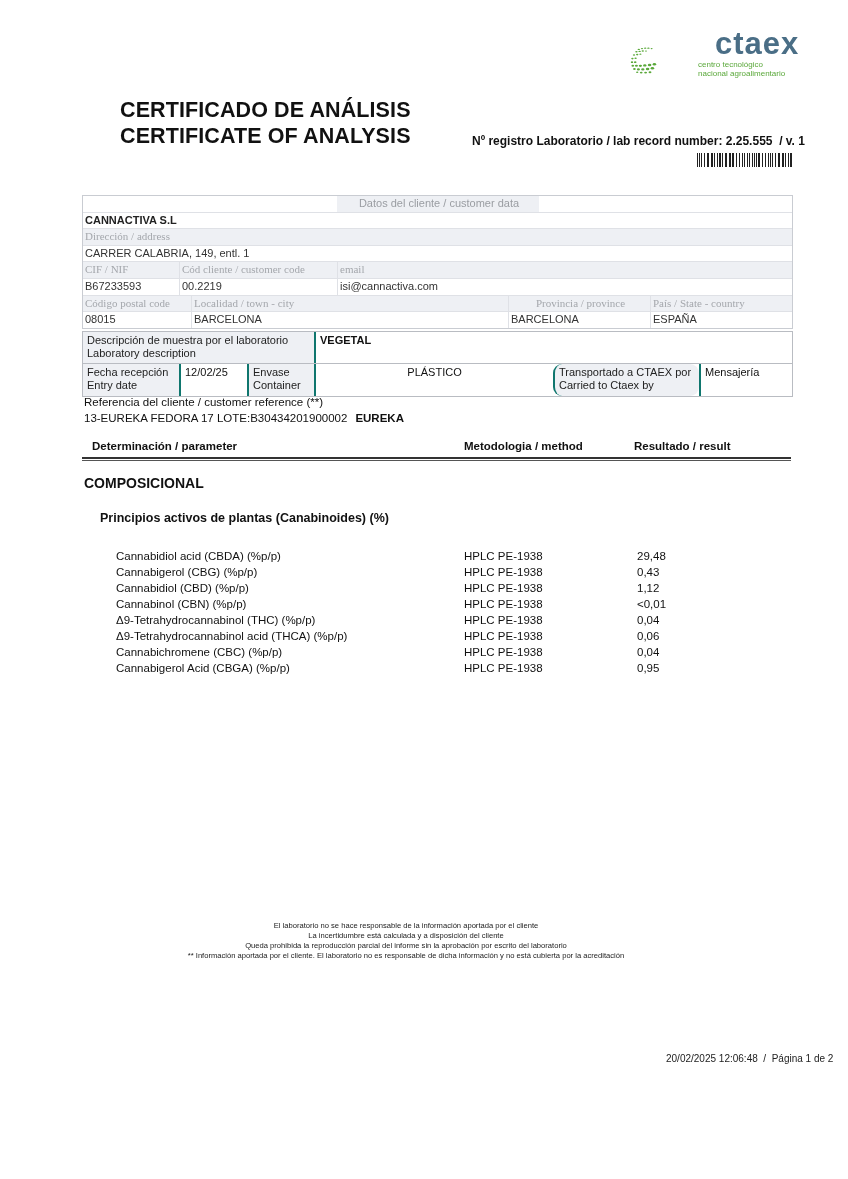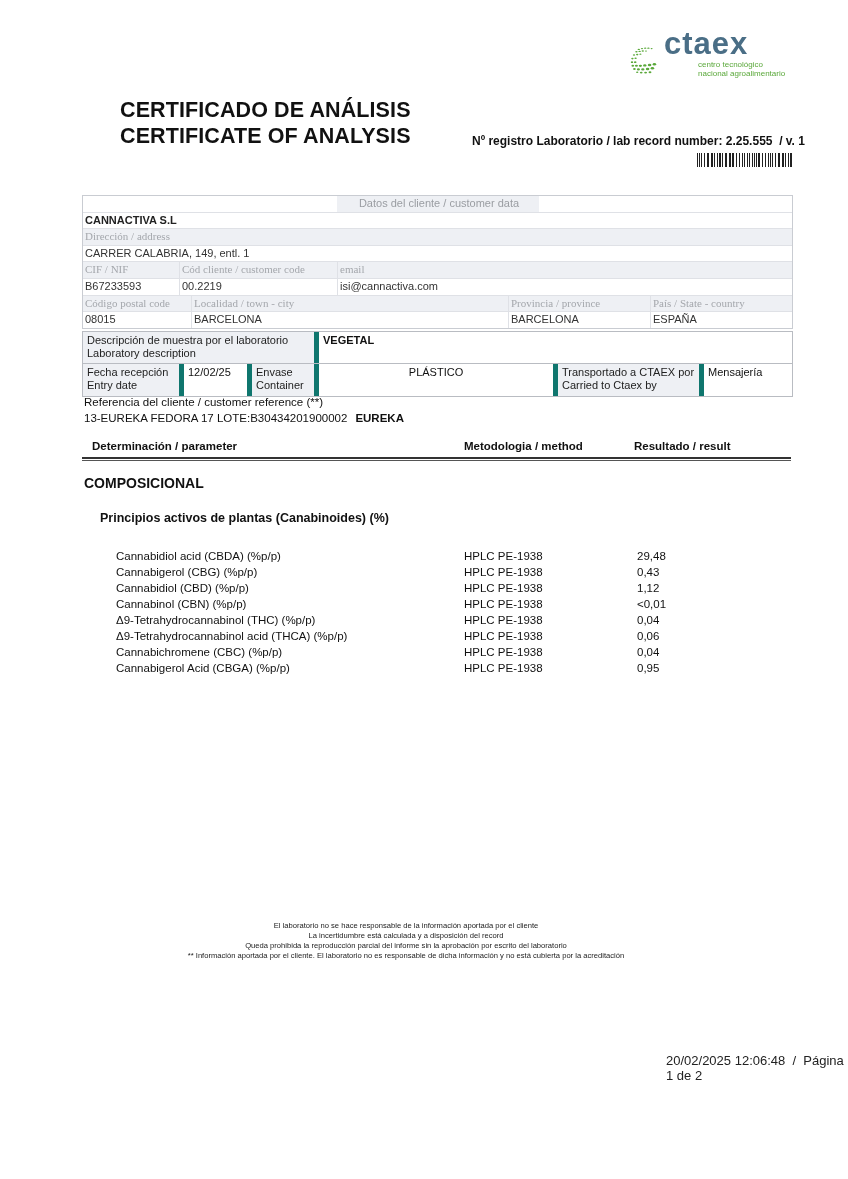--- a/index.html
+++ b/index.html
@@ -2,63 +2,63 @@
 <html><head>
 <meta charset="utf-8">
 <style>
   html, body { margin:0; padding:0; background:#ffffff; }
   body { width:848px; height:1179px; position:relative; overflow:hidden;
          font-family:"Liberation Sans", sans-serif; color:#111; }
   .abs { position:absolute; }
 
   
   .logo { left:630px; top:26px; width:170px; height:70px; }
-  .logo-text { left:664px; top:26px; font-size:31px; font-weight:bold; color:#4a6e86; letter-spacing:1px; }
+  .logo-text { left:715px; top:26px; font-size:31px; font-weight:bold; color:#4a6e86; letter-spacing:1px; }
   .logo-sub { left:698px; top:60px; font-size:8px; line-height:9px; color:#5aa83a; }
 
   .title { left:120px; top:97px; font-size:21.5px; font-weight:bold; line-height:26px; letter-spacing:0.1px; }
   .record { left:472px; top:134px; font-size:12px; font-weight:bold; }
   .barcode { left:697px; top:153px; width:96px; height:14px; }
 
   
   .cust { left:82px; top:195px; width:709px; border:1px solid #c9ccd2; font-size:11px; }
   .row { display:flex; height:15.6px; line-height:15.6px; border-top:1px solid #dfe1e6; }
   .row:first-child { border-top:none; }
   .row.lbl { background:#eef0f4; color:#a4a7ac;font-family:Liberation Serif, serif; }
   .row.val { color:#333; }
   .cell { padding-left:2px; white-space:nowrap; overflow:hidden; border-left:1px solid #dfe1e6; }
   .cell:first-child { border-left:none; }
   .hdr-cell { background:#eef0f4; color:#9a9da2; font-weight:normal; text-align:center; }
 
   
   .samp { left:82px; top:331px; width:709px; border:1px solid #b9bcc2; font-size:11px; }
   .srow { display:flex; border-top:1px solid #b9bcc2; }
   .srow:first-child { border-top:none; }
-  .scell { padding:2px 4px; line-height:13px; border-left:5px solid #0f766e; box-sizing:border-box; }
+  .scell { padding:2px 4px; line-height:13px; border-left:2px solid #0f766e; box-sizing:border-box; }
   .scell:first-child { border-left:none; }
   .shade { background:#eef0f4; color:#222; }
 
   .ref-label { left:84px; top:396px; font-size:11.5px; }
   .ref-value { left:84px; top:412px; font-size:11.5px; }
   .ref-bold { font-weight:bold; margin-left:8px; }
 
   .colhdr { top:440px; font-size:11.5px; font-weight:bold; }
   .rule1 { left:82px; top:457px; width:709px; height:2px; background:#333; }
   .rule2 { left:82px; top:460px; width:709px; height:1px; background:#555; }
 
   .section { left:84px; top:475px; font-size:14px; font-weight:bold; }
   .subsection { left:100px; top:511px; font-size:12.5px; font-weight:bold; }
 
   .results { left:0; top:548px; width:848px; font-size:11.5px; }
   .rrow { position:relative; height:16px; line-height:16px; }
   .rrow span { position:absolute; white-space:nowrap; }
   .p { left:116px; } .m { left:464px; } .r { left:637px; }
 
   .foot { left:0; top:921px; width:812px; text-align:center; font-size:7.6px; line-height:10px; color:#222; }
-  .stamp { left:666px; top:1053px; font-size:13px; color:#222; }
+  .stamp { left:666px; top:1053px; font-size:10px; color:#222; }
 </style>
 </head>
 <body>
 
 <svg class="abs logo" viewBox="0 0 170 70" style="left:630px;top:26px;width:68px;height:70px;">
   <g fill="#5aa83a">
     <ellipse cx="22" cy="6" rx="3" ry="1.6"></ellipse>
       <ellipse cx="30" cy="4" rx="3" ry="1.6"></ellipse>
       <ellipse cx="38" cy="3" rx="3" ry="1.6"></ellipse>
       <ellipse cx="46" cy="3" rx="3" ry="1.6"></ellipse>
@@ -166,21 +166,21 @@
     <div class="cell" style="flex:1;">email</div>
   </div>
   <div class="row val">
     <div class="cell" style="width:94px;">B67233593</div>
     <div class="cell" style="width:155px;">00.2219</div>
     <div class="cell" style="flex:1;">isi@cannactiva.com</div>
   </div>
   <div class="row lbl">
     <div class="cell" style="width:106px;">Código postal code</div>
     <div class="cell" style="width:314px;">Localidad / town - city</div>
-    <div class="cell" style="width:139px;">Provincia / province</div>
+    <div class="cell" style="width:139px;text-align:center;">Provincia / province</div>
     <div class="cell" style="flex:1;">País / State - country</div>
   </div>
   <div class="row val">
     <div class="cell" style="width:106px;">08015</div>
     <div class="cell" style="width:314px;">BARCELONA</div>
     <div class="cell" style="width:139px;">BARCELONA</div>
     <div class="cell" style="flex:1;">ESPAÑA</div>
   </div>
 </div>
 
@@ -196,21 +196,21 @@
     <div class="scell shade" style="width:96px;">
       <div>Fecha recepción</div>
       <div>Entry date</div>
     </div>
     <div class="scell" style="width:68px;">12/02/25</div>
     <div class="scell shade" style="width:67px;">
       <div>Envase</div>
       <div>Container</div>
     </div>
     <div class="scell" style="width:239px;text-align:center;">PLÁSTICO</div>
-    <div class="scell shade" style="width:146px;">
+    <div class="scell shade" style="width:146px;border-radius:9px;">
       <div>Transportado a CTAEX por</div>
       <div>Carried to Ctaex by</div>
     </div>
     <div class="scell" style="flex:1;">Mensajería</div>
   </div>
 </div>
 
 <div class="abs ref-label">Referencia del cliente / customer reference (**)</div>
 <div class="abs ref-value">
   <span>13-EUREKA FEDORA 17 LOTE:B30434201900002</span><span class="ref-bold">EUREKA</span>
@@ -263,21 +263,21 @@
     </div>
     <div class="rrow">
       <span class="p">Cannabigerol  Acid (CBGA) (%p/p)</span>
       <span class="m">HPLC  PE-1938</span>
       <span class="r">0,95</span>
     </div>
   </div>
 
 <div class="abs foot" id="foot">
     <div>El laboratorio no se hace responsable de la información aportada por el cliente</div>
-    <div>La incertidumbre está calculada y a disposición del record</div>
+    <div>La incertidumbre está calculada y a disposición del cliente</div>
     <div>Queda prohibida la reproducción parcial del informe sin la aprobación por escrito del laboratorio</div>
     <div>** Información aportada por el cliente. El laboratorio no es responsable de dicha información y no está cubierta por la acreditación</div>
   </div>
 <div class="abs stamp">
   <span>20/02/2025 12:06:48</span>
   &nbsp;/&nbsp;
   <span>Página 1 de 2</span>
 </div>
 
 </body></html>

